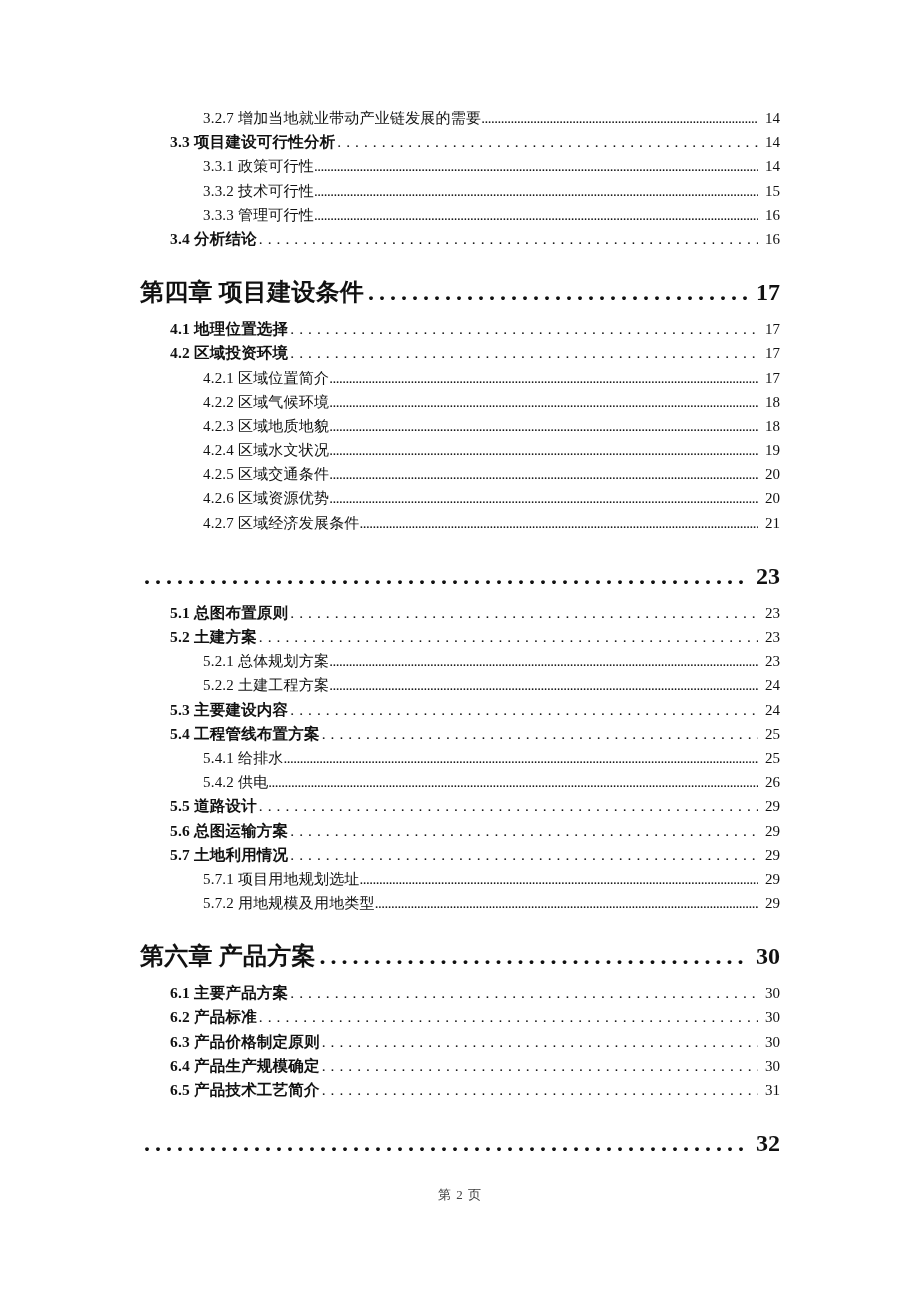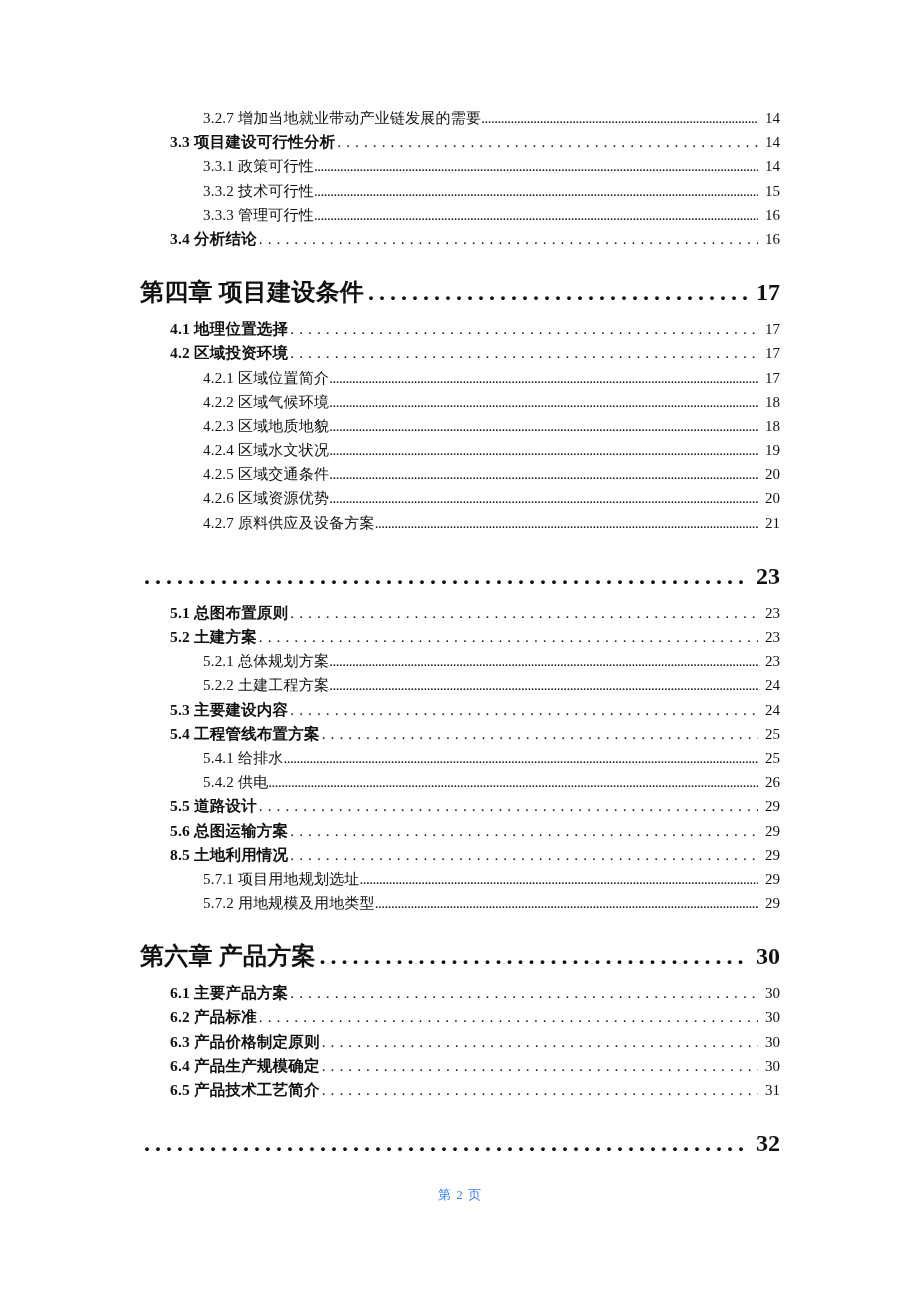--- a/index.html
+++ b/index.html
@@ -75,21 +75,21 @@
   .l2 .page { font-weight: normal; font-size: 15px; }
   .chapter .page { font-weight: bold; }
 
   .footer {
     position: absolute;
     left: 0;
     right: 0;
     top: 1186px;
     text-align: center;
     font-size: 13px;
-    color: #3b82f6;
+    color: #404040;
     letter-spacing: 1px;
   }
 </style>
 </head>
 <body>
 
 <main class="toc">
     <section class="toc-section">
       <div class="row l3">
         <span class="title">3.2.7 增加当地就业带动产业链发展的需要</span>
@@ -162,21 +162,21 @@
         <span class="title">4.2.5 区域交通条件</span>
         <span class="dots">................................................................................................................................................................................................................................................................................................................................</span>
         <span class="page">20</span>
       </div>
       <div class="row l3">
         <span class="title">4.2.6 区域资源优势</span>
         <span class="dots">................................................................................................................................................................................................................................................................................................................................</span>
         <span class="page">20</span>
       </div>
       <div class="row l3">
-        <span class="title">4.2.7 原料供应及设备方案</span>
+        <span class="title">4.2.7 区域经济发展条件</span>
         <span class="dots">................................................................................................................................................................................................................................................................................................................................</span>
         <span class="page">21</span>
       </div>
     </section>
     <section class="toc-section">
       <div class="row chapter">
         <span class="dots">................................................................................................................................................................................................................................................................................................................................</span>
         <span class="page">23</span>
       </div>
       <div class="row l2">
@@ -223,21 +223,21 @@
         <span class="title">5.5 道路设计</span>
         <span class="dots">................................................................................................................................................................................................................................................................................................................................</span>
         <span class="page">29</span>
       </div>
       <div class="row l2">
         <span class="title">5.6 总图运输方案</span>
         <span class="dots">................................................................................................................................................................................................................................................................................................................................</span>
         <span class="page">29</span>
       </div>
       <div class="row l2">
-        <span class="title">8.5 土地利用情况</span>
+        <span class="title">5.7 土地利用情况</span>
         <span class="dots">................................................................................................................................................................................................................................................................................................................................</span>
         <span class="page">29</span>
       </div>
       <div class="row l3">
         <span class="title">5.7.1 项目用地规划选址</span>
         <span class="dots">................................................................................................................................................................................................................................................................................................................................</span>
         <span class="page">29</span>
       </div>
       <div class="row l3">
         <span class="title">5.7.2 用地规模及用地类型</span>

